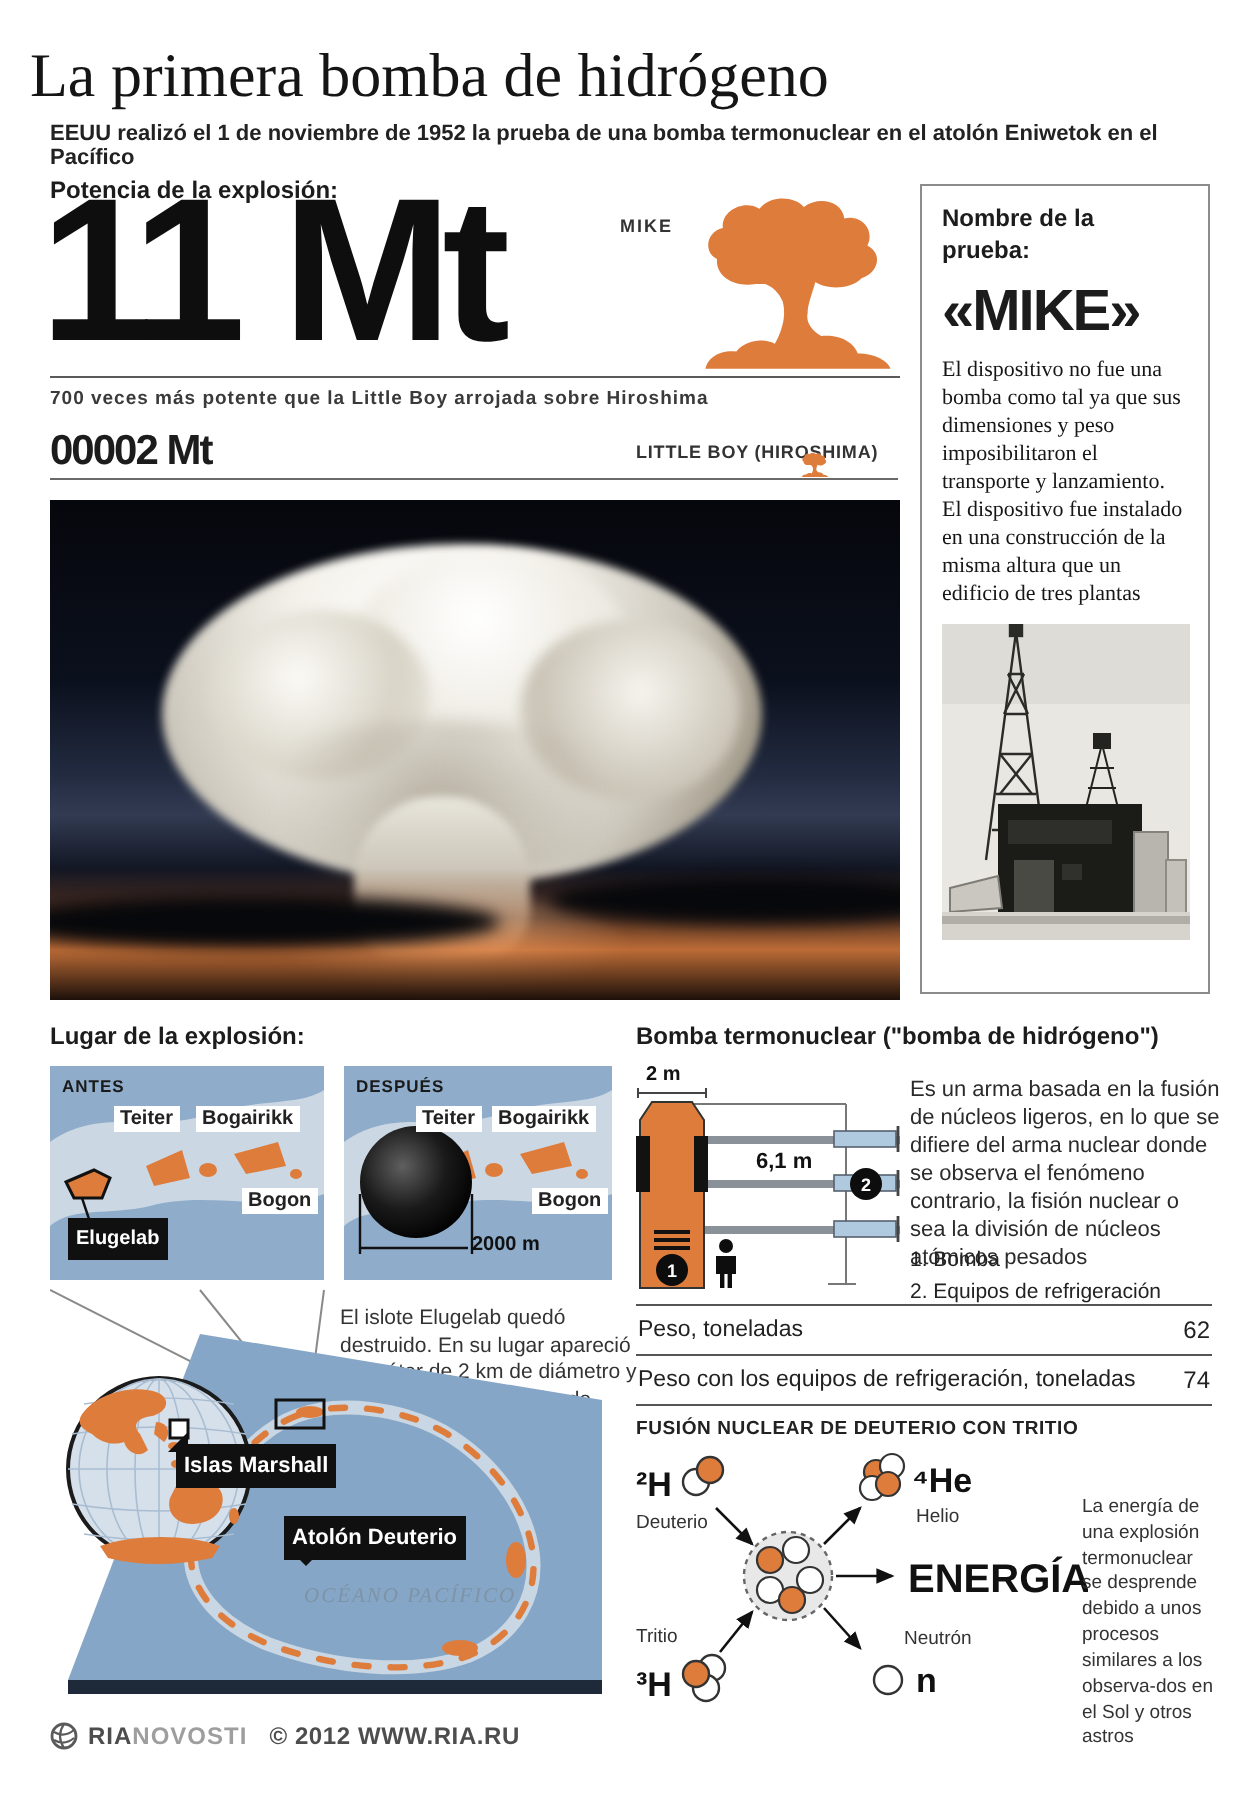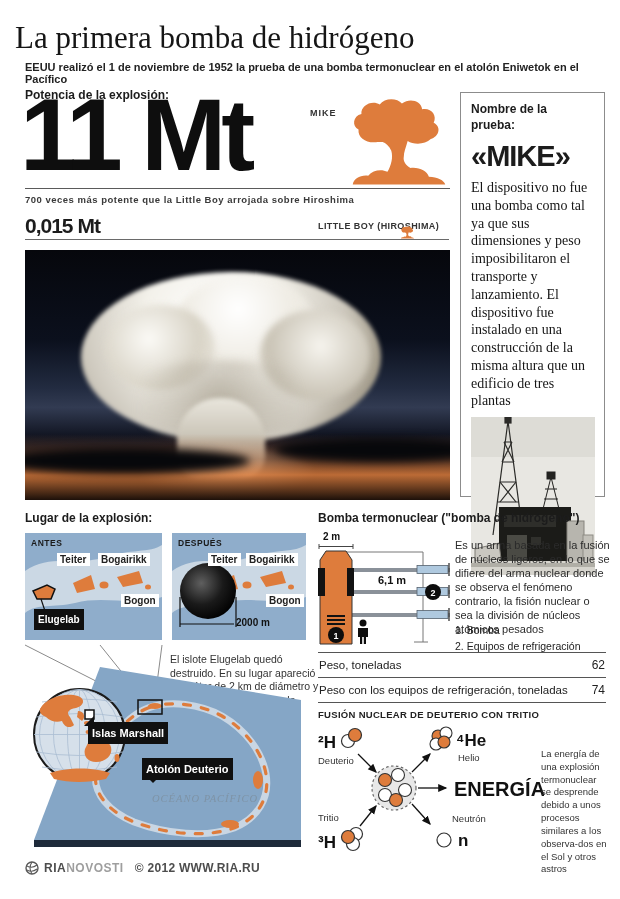--- a/index.html
+++ b/index.html
@@ -44,21 +44,21 @@
   #sunset{left:0;bottom:0;width:100%;height:66px;
     background:linear-gradient(180deg,rgba(20,14,10,0) 0%,rgba(150,85,45,.55) 38%,rgba(219,124,60,.85) 62%,rgba(30,17,10,.95) 100%);}
   .darkbar{position:absolute;background:#07080b;border-radius:50%;filter:blur(4px);}
   #bar1{left:-25px;bottom:26px;width:250px;height:26px;}
   #bar2{right:-35px;bottom:38px;width:210px;height:24px;}
 
   
   #sidebar{left:460px;top:92px;width:145px;height:405px;border:1px solid #8c8c8c;box-sizing:border-box;padding:9px 10px;}
   #sb-label{font-size:12px;font-weight:bold;line-height:1.3;}
   #sb-name{font-size:29px;font-weight:800;letter-spacing:-1px;margin:7px 0 6px 0;}
-  #sb-desc{font-family:"Liberation Serif",serif;font-size:14px;line-height:1.27;color:#161616;}
+  #sb-desc{font-family:"Liberation Serif",serif;font-size:11px;line-height:1.27;color:#161616;}
   #sb-photo{margin-top:7px;width:124px;height:158px;}
 
   
   #loc-label{left:25px;top:511px;font-size:12px;font-weight:bold;}
   .panel{overflow:hidden;}
   #panel-before{left:25px;top:533px;width:137px;height:107px;}
   #panel-after{left:172px;top:533px;width:134px;height:107px;}
   .ptitle{position:absolute;left:6px;top:5px;font-size:8.5px;font-weight:bold;letter-spacing:.5px;color:#1a1a1a;}
   .tag{position:absolute;background:#fff;color:#222;font-size:10px;font-weight:bold;padding:1px 3px;white-space:nowrap;}
   .tag-dark{position:absolute;background:#101010;color:#fff;font-size:10px;font-weight:bold;padding:5px 4px;white-space:nowrap;}
@@ -109,21 +109,21 @@
   <div class="abs" id="big-value">11 Mt</div>
   <div class="abs" id="mike-label">MIKE</div>
   <svg class="abs" id="mike-cloud" viewBox="0 0 110 92">
     <path fill="#DE7C3C" d="M33,46 C22,48 12,42 13,33 C6,30 7,19 16,17 C15,8 27,2 35,7 C40,0 53,0 58,6
       C66,0 78,3 79,12 C88,10 95,18 91,26 C99,30 97,40 88,43 C82,49 70,49 64,45
       C62,52 60,57 60,61 C59,66 62,70 67,73 C76,72 84,76 86,82 C95,82 102,86 103,90
       L7,90 C8,84 15,80 23,81 C28,75 37,74 43,77 C47,70 49,62 47,55 C45,50 41,47 38,46 Z"></path>
   </svg>
   <div class="abs" id="base-line"></div>
   <div class="abs" id="comparison">700 veces más potente que la Little Boy arrojada sobre Hiroshima</div>
-  <div class="abs" id="small-value">0,015 Mt</div>
+  <div class="abs" id="small-value">00002 Mt</div>
   <div class="abs" id="small-line"></div>
   <div class="abs" id="lb-label">LITTLE BOY (HIROSHIMA)</div>
   <svg class="abs" id="lb-cloud" viewBox="0 0 110 92">
     <path fill="#DE7C3C" d="M33,46 C22,48 12,42 13,33 C6,30 7,19 16,17 C15,8 27,2 35,7 C40,0 53,0 58,6
       C66,0 78,3 79,12 C88,10 95,18 91,26 C99,30 97,40 88,43 C82,49 70,49 64,45
       C62,52 60,57 60,61 C59,66 62,70 67,73 C76,72 84,76 86,82 C95,82 102,86 103,90
       L7,90 C8,84 15,80 23,81 C28,75 37,74 43,77 C47,70 49,62 47,55 C45,50 41,47 38,46 Z"></path>
   </svg>
 
   <div class="abs" id="photo">

